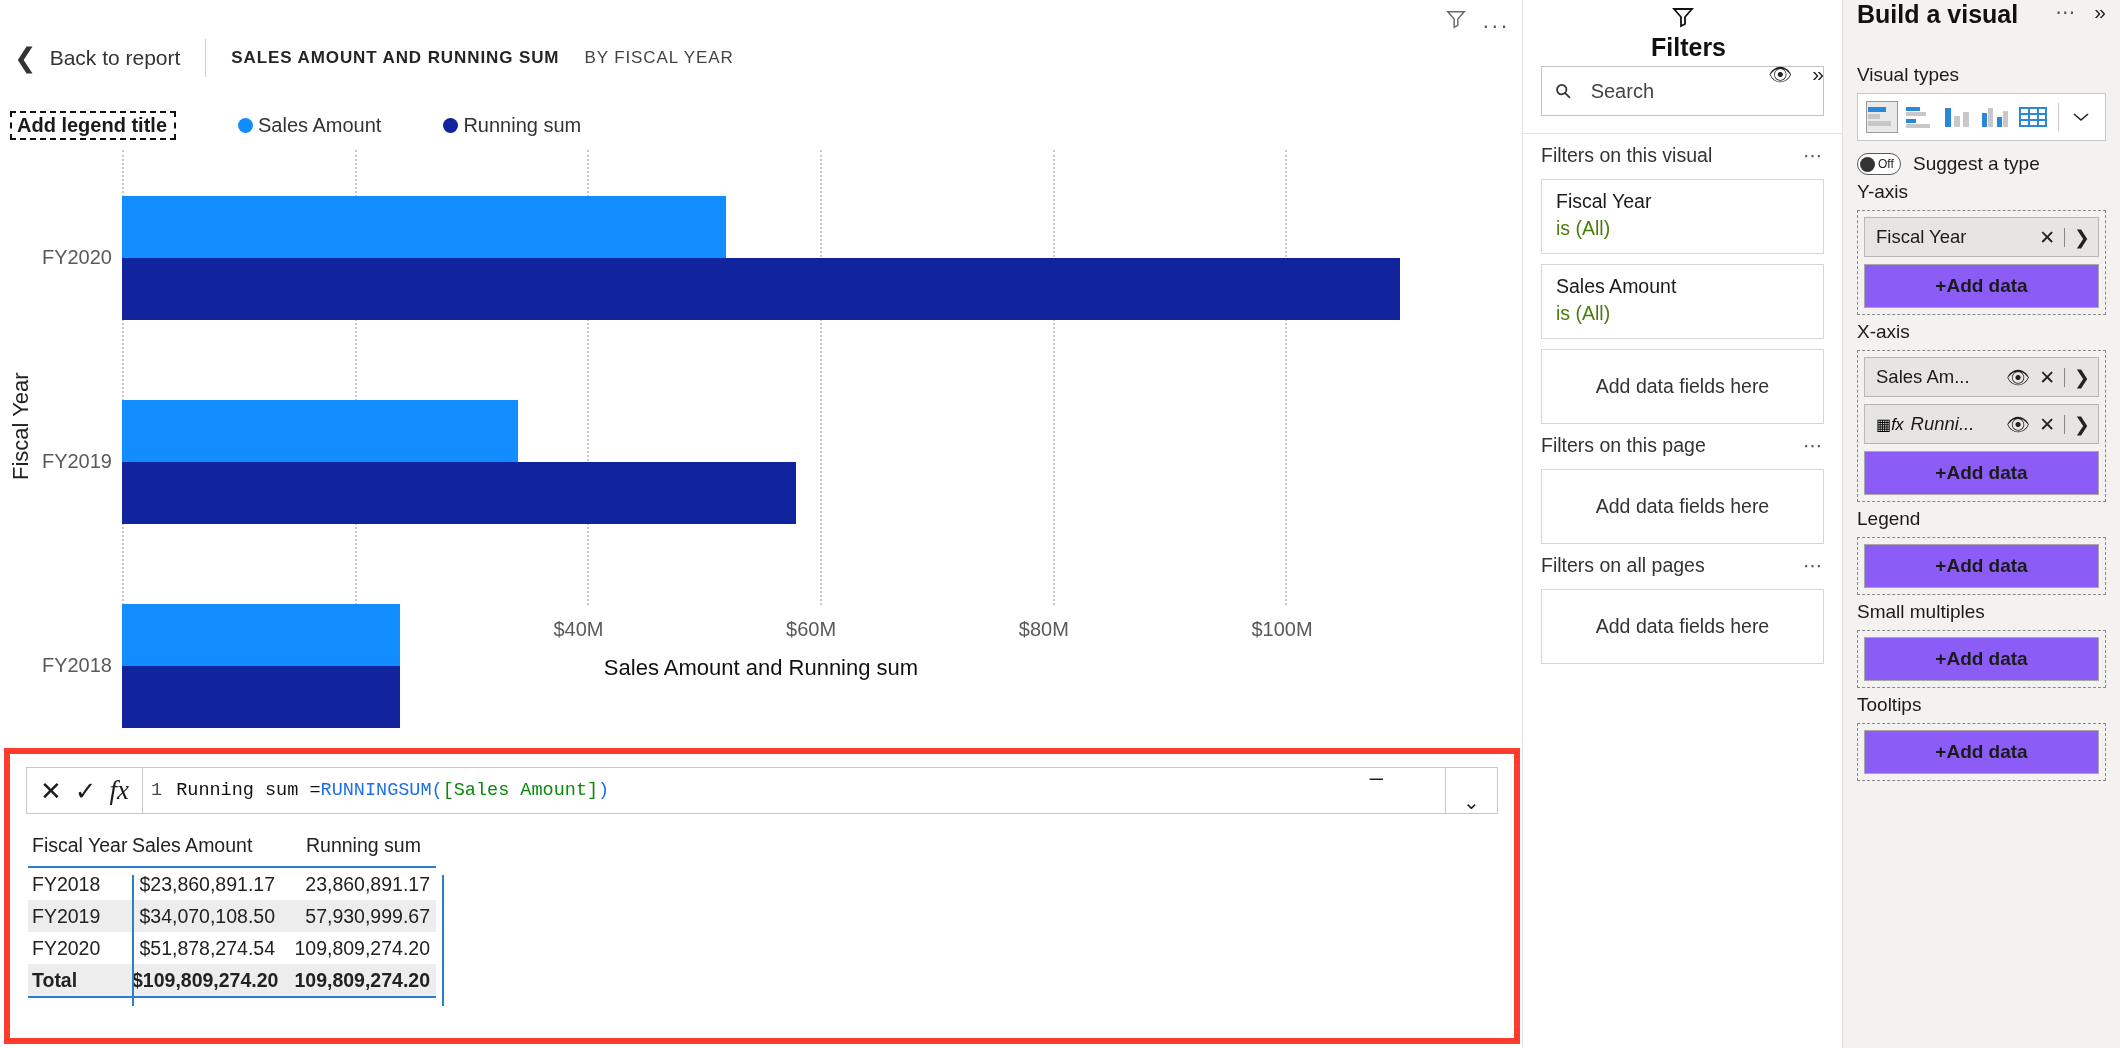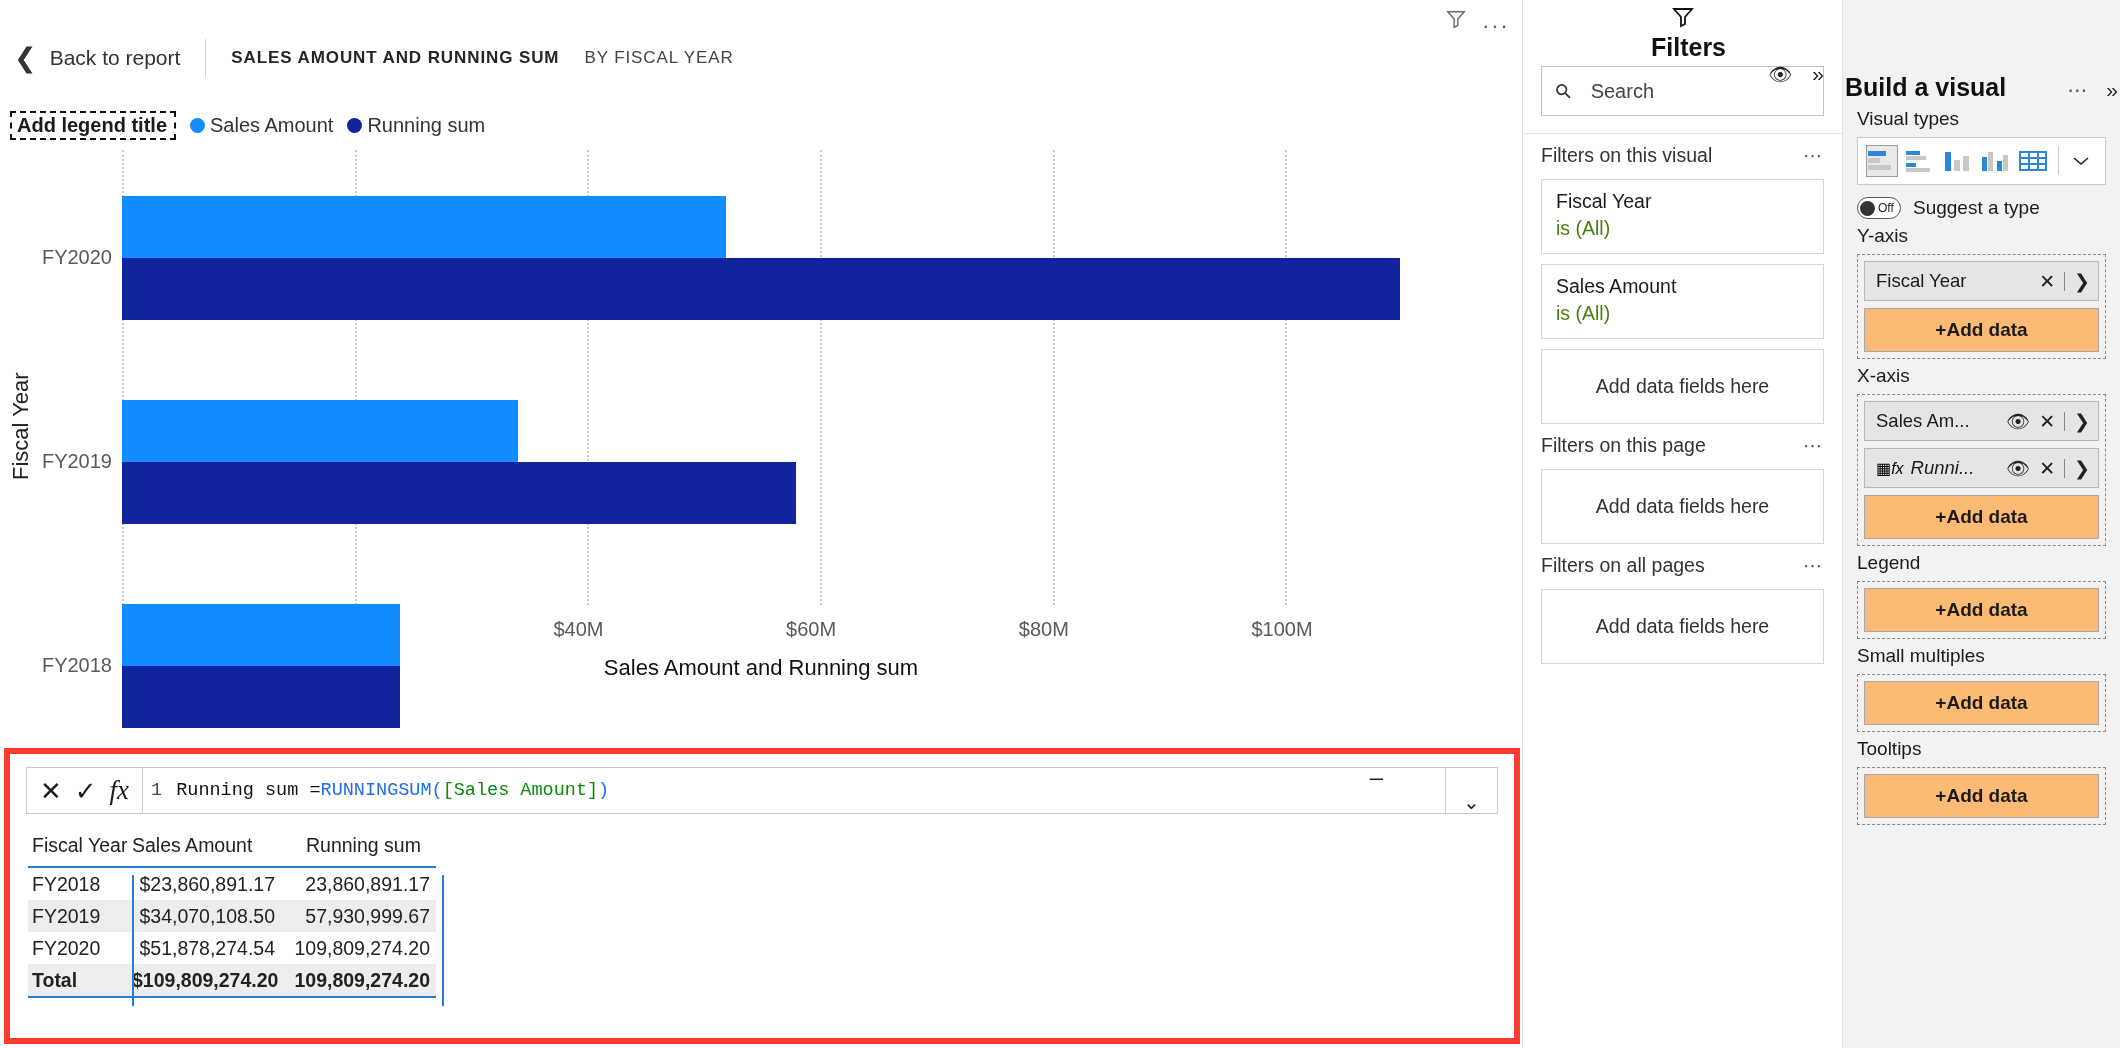--- a/index.html
+++ b/index.html
@@ -16,21 +16,21 @@
 
   
   .vis-header { position:absolute; left:14px; top:38px; display:flex; align-items:center; height:40px; }
   .back-chev { font-size:27px; color:#333; line-height:1; margin-right:13px; font-weight:300; }
   .back-txt { font-size:21px; color:#333; }
   .hdr-sep { width:1px; height:38px; background:#d2d2d2; margin:0 25px; }
   .hdr-title { font-size:17px; font-weight:bold; letter-spacing:.9px; color:#252525; }
   .hdr-sub { font-size:17px; letter-spacing:.9px; color:#444; margin-left:25px; }
 
   
-  .legend-row { position:absolute; left:10px; top:110px; display:flex; align-items:center; height:30px; }
+  .legend-row { position:absolute; left:10px; top:110px; display:flex; align-items:center; height:30px;gap:48px; }
   .legend-title { font-size:20px; font-weight:bold; color:#1a1a1a; border:2px dashed #111;
                   padding:2px 7px 3px 5px; line-height:1; }
   .legend-item { display:flex; align-items:center; margin-left:14px; font-size:20px; color:#333; }
   .legend-dot { width:15px; height:15px; border-radius:50%; margin-right:5px; }
 
   
   #plot { position:absolute; left:0; top:150px; width:1522px; height:580px; }
   .yaxis-title { position:absolute; left:8px; top:330px; transform:rotate(-90deg);
                  transform-origin:left top; font-size:22px; color:#222; white-space:nowrap; }
   .ytick { position:absolute; right:0; font-size:20px; color:#595959; text-align:right; width:100px; }
@@ -95,21 +95,21 @@
   .fp-sec-h span.d { margin-left:auto; letter-spacing:2px; color:#555; font-size:19px; line-height:8px; }
   .fcard { border:1px solid #d6d6d6; padding:10px 14px 13px 14px; margin-bottom:10px; }
   .fcard .l1 { font-size:19.5px; color:#1b1b1b; }
   .fcard .l2 { font-size:19.5px; color:#4d7c0f; margin-top:4px; }
   .fdrop-zone { border:1px solid #d6d6d6; height:75px; display:flex; align-items:center;
                 justify-content:center; font-size:19.5px; color:#333; margin-bottom:4px; }
 
   
   #build { position:absolute; left:1842px; top:0; width:278px; height:1048px;
            background:#f3f2f1; border-left:1px solid #e0e0e0; }
-  .bv-head { display:flex; align-items:flex-end; height:58px; padding:0 2px;margin-top:44px; }
+  .bv-head { display:flex; align-items:flex-start; height:58px; padding:0 14px; }
   .bv-title { font-size:25px; font-weight:bold; color:#111; }
   .bv-acts { margin-left:auto; display:flex; align-items:center; gap:16px; }
   .bv-lbl { font-size:19px; color:#1b1b1b; margin:6px 0 7px 14px; }
   .vt-box { margin:0 14px; background:#fff; border:1px solid #c9c9c9; height:48px;
             display:flex; align-items:center; padding:0 5px; }
   .vt { width:38px; height:32px; margin:0 3px; display:flex; align-items:center; justify-content:center; }
   .vt.sel { border:1px solid #9a9a9a; background:#e9e9e9; }
   .vt-sep { width:1px; height:28px; background:#c9c9c9; margin:0 4px 0 6px; }
   .toggle-row { display:flex; align-items:center; margin:12px 0 4px 14px; }
   .toggle { width:44px; height:22px; border:1px solid #5a5a5a; border-radius:11px; background:#fff;
@@ -120,21 +120,21 @@
   .well { margin:0 14px; border:1px dashed #8a8a8a; padding:6px; }
   .chip { height:40px; background:#e6e5e4; border:1px solid #b8b7b6; display:flex; align-items:center;
           padding:0 8px 0 11px; margin-bottom:7px; }
   .chip .nm { font-size:18.5px; color:#1b1b1b; }
   .chip .nm.it { font-style:italic; }
   .chip .sp { margin-left:auto; display:flex; align-items:center; gap:9px; }
   .chip .x { font-size:19px; color:#222; }
   .chip .vb { width:1px; height:19px; background:#888; }
   .chip .ar { font-size:19px; color:#222; }
   .chip .measure-ic { margin-right:7px; font-size:16px; }
-  .adddata { height:44px; background:#fdba74; border:1px solid #a9a8a7; display:flex;
+  .adddata { height:44px; background:#8b5cf6; border:1px solid #a9a8a7; display:flex;
              align-items:center; justify-content:center; font-size:19px; color:#1b1b1b; font-weight:bold; }
 </style>
 </head>
 <body>
 
 <div id="root">
 
   <div id="canvas">
 
     <div class="vis-topicons">

